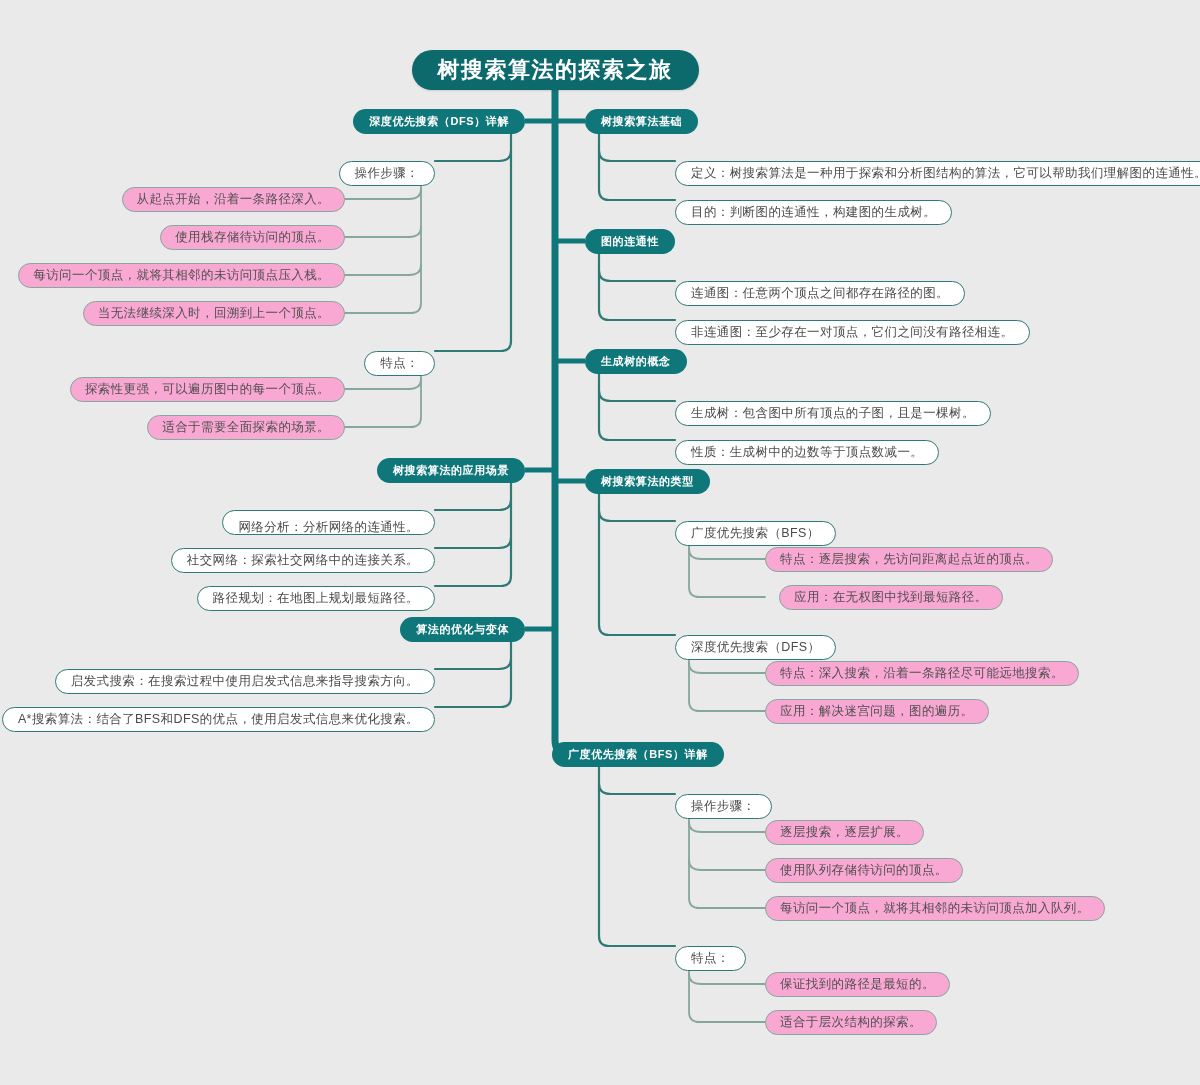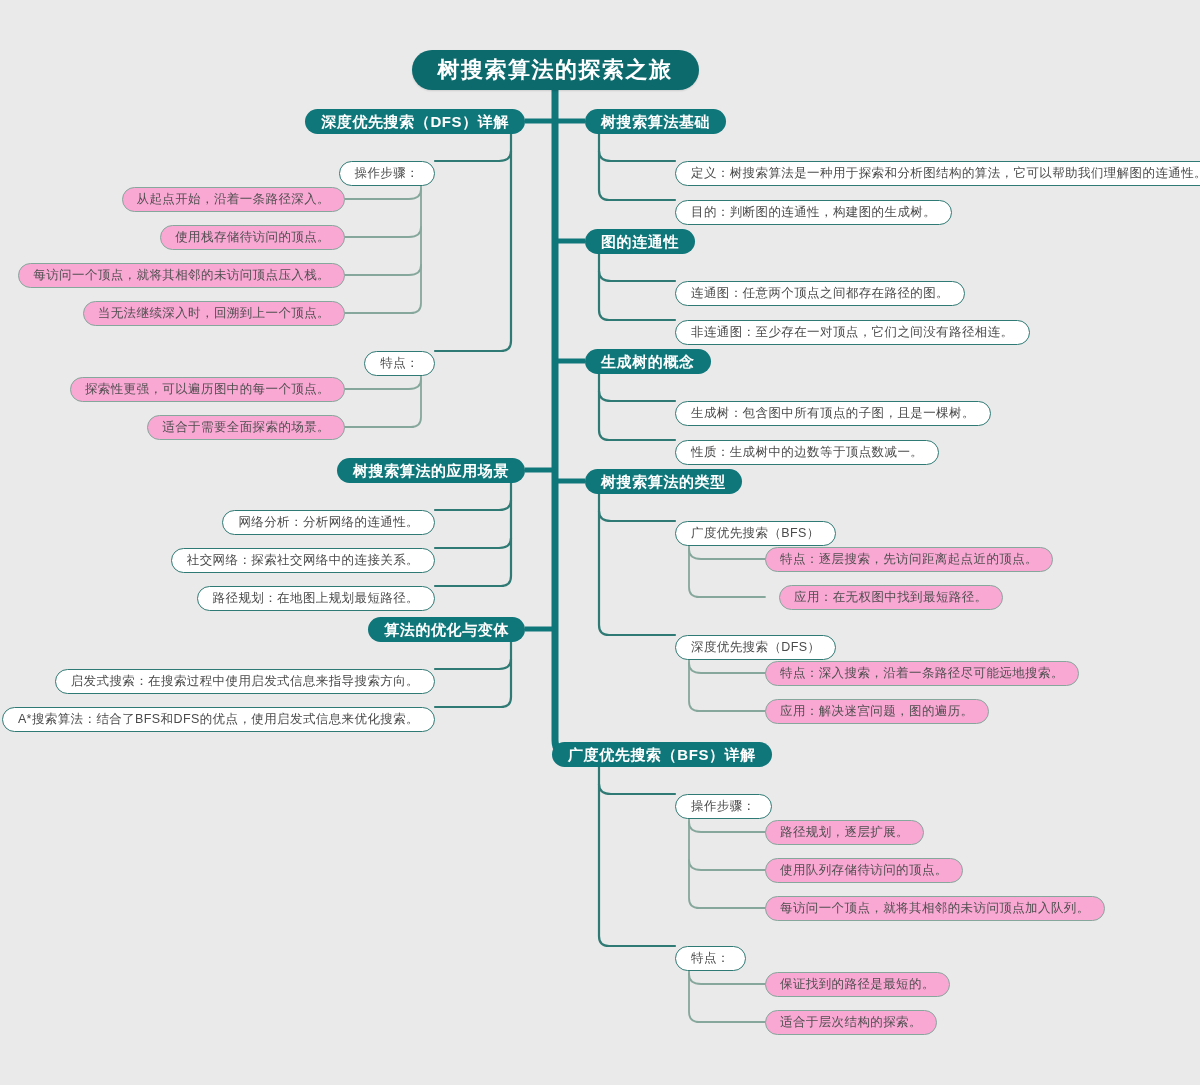--- a/index.html
+++ b/index.html
@@ -29,21 +29,21 @@
     font-weight: bold;
     letter-spacing: 1.5px;
     padding: 0 26px;
     height: 40px;
     box-shadow: 0 1px 2px rgba(0,0,0,.12);
   }
   
   .n-l2 {
     background: #0f767a;
     color: #ffffff;
-    font-size: 15px;
+    font-size: 11px;
     font-weight: bold;
     letter-spacing: .6px;
     padding: 0 16px;
     height: 25px;
   }
   
   .n-l3 {
     background: #ffffff;
     color: #4a4a4a;
     font-size: 12.5px;
@@ -175,21 +175,21 @@
     <div class="node n-l4 right" style="top: 698.5px; left: 765px;">
       <span>应用：解决迷宫问题，图的遍历。</span>
     </div>
     <div class="node n-l2 right" style="top: 741.5px; left: 552px;">
       <span>广度优先搜索（BFS）详解</span>
     </div>
     <div class="node n-l3 right" style="top: 781.5px; left: 675px;">
       <span>操作步骤：</span>
     </div>
     <div class="node n-l4 right" style="top: 819.5px; left: 765px;">
-      <span>路径规划，逐层扩展。</span>
+      <span>逐层搜索，逐层扩展。</span>
     </div>
     <div class="node n-l4 right" style="top: 857.5px; left: 765px;">
       <span>使用队列存储待访问的顶点。</span>
     </div>
     <div class="node n-l4 right" style="top: 895.5px; left: 765px;">
       <span>每访问一个顶点，就将其相邻的未访问顶点加入队列。</span>
     </div>
     <div class="node n-l3 right" style="top: 933.5px; left: 675px;">
       <span>特点：</span>
     </div>
@@ -222,21 +222,21 @@
     </div>
     <div class="node n-l4 left" style="top: 376.5px; right: 855px;">
       <span>探索性更强，可以遍历图中的每一个顶点。</span>
     </div>
     <div class="node n-l4 left" style="top: 414.5px; right: 855px;">
       <span>适合于需要全面探索的场景。</span>
     </div>
     <div class="node n-l2 left" style="top: 457.5px; right: 675px; justify-content: center;">
       <span>树搜索算法的应用场景</span>
     </div>
-    <div class="node n-l3 left" style="top: 497.5px; right: 765px;">
+    <div class="node n-l3 left" style="top: 497.5px; right: 765px; align-items: flex-end;">
       <span>网络分析：分析网络的连通性。</span>
     </div>
     <div class="node n-l3 left" style="top: 535.5px; right: 765px;">
       <span>社交网络：探索社交网络中的连接关系。</span>
     </div>
     <div class="node n-l3 left" style="top: 573.5px; right: 765px;">
       <span>路径规划：在地图上规划最短路径。</span>
     </div>
     <div class="node n-l2 left" style="top: 616.5px; right: 675px;">
       <span>算法的优化与变体</span>

